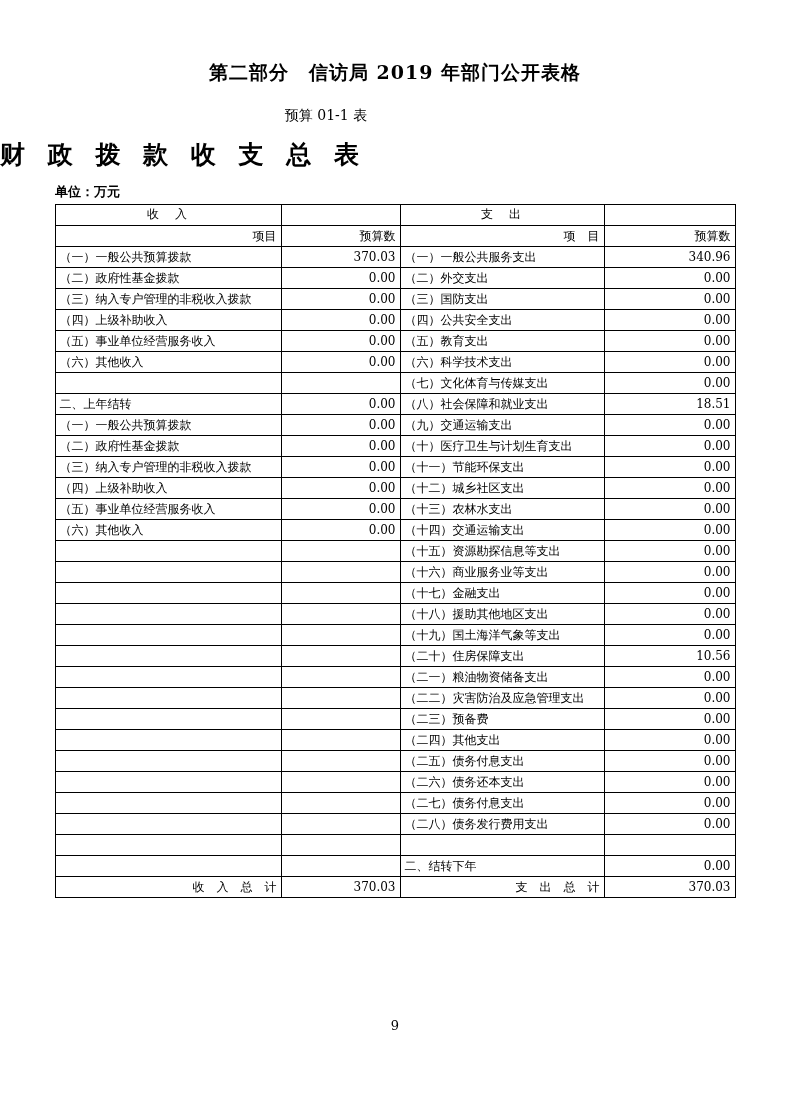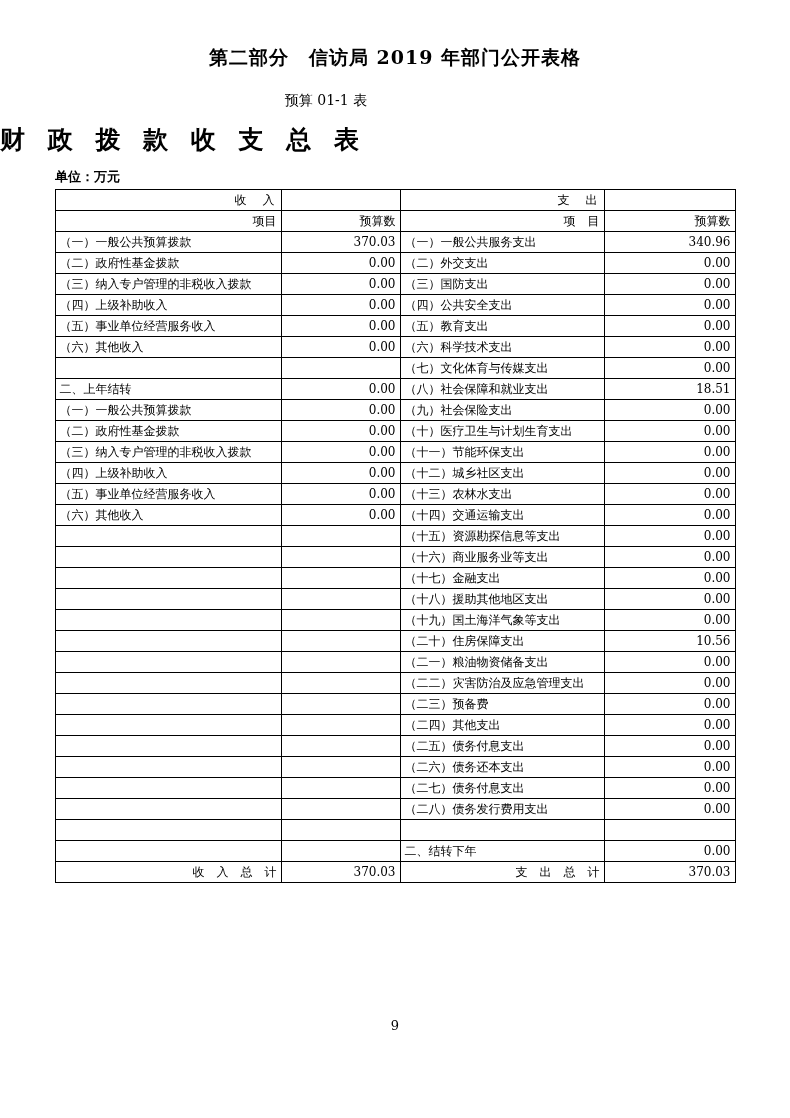--- a/index.html
+++ b/index.html
@@ -11,21 +11,21 @@
     color: #000000;
     font-family: "DejaVu Serif", "Liberation Serif", serif;
   }
   .page {
     position: relative;
     width: 790px;
     height: 1118px;
     overflow: hidden;
   }
   .section-title {
-    padding-top: 45px;
+    padding-top: 60px;
     text-align: center;
     font-size: 19px;
     font-weight: bold;
     letter-spacing: 1px;
   }
   .table-code {
     margin-top: 21px;
     margin-right: 138px;
     text-align: center;
     font-size: 14px;
@@ -55,21 +55,21 @@
     border: 1px solid #000;
     height: 21px;
     font-size: 12px;
     padding: 0 4px;
     white-space: nowrap;
     overflow: hidden;
     line-height: 20px;
   }
   td.item { text-align: left; }
   td.amount { text-align: right; padding-right: 6px; }
-  td.half-header { text-align: right; padding-left: 6px; letter-spacing: 2px; }
+  td.half-header { text-align: center; padding-left: 6px; letter-spacing: 2px; font-family: Liberation Mono, monospace; }
   td.col-header { text-align: right; }
   td.total-label { text-align: right; font-weight: normal; }
   .page-number {
     position: absolute;
     top: 1018px;
     left: 0;
     width: 100%;
     text-align: center;
     font-size: 13px;
   }
@@ -153,21 +153,21 @@
         </tr>
         <tr>
           <td class="item">二、上年结转</td>
           <td class="amount">0.00</td>
           <td class="item">（八）社会保障和就业支出</td>
           <td class="amount">18.51</td>
         </tr>
         <tr>
           <td class="item">（一）一般公共预算拨款</td>
           <td class="amount">0.00</td>
-          <td class="item">（九）社会保险支出</td>
+          <td class="item">（九）交通运输支出</td>
           <td class="amount">0.00</td>
         </tr>
         <tr>
           <td class="item">（二）政府性基金拨款</td>
           <td class="amount">0.00</td>
           <td class="item">（十）医疗卫生与计划生育支出</td>
           <td class="amount">0.00</td>
         </tr>
         <tr>
           <td class="item">（三）纳入专户管理的非税收入拨款</td>

